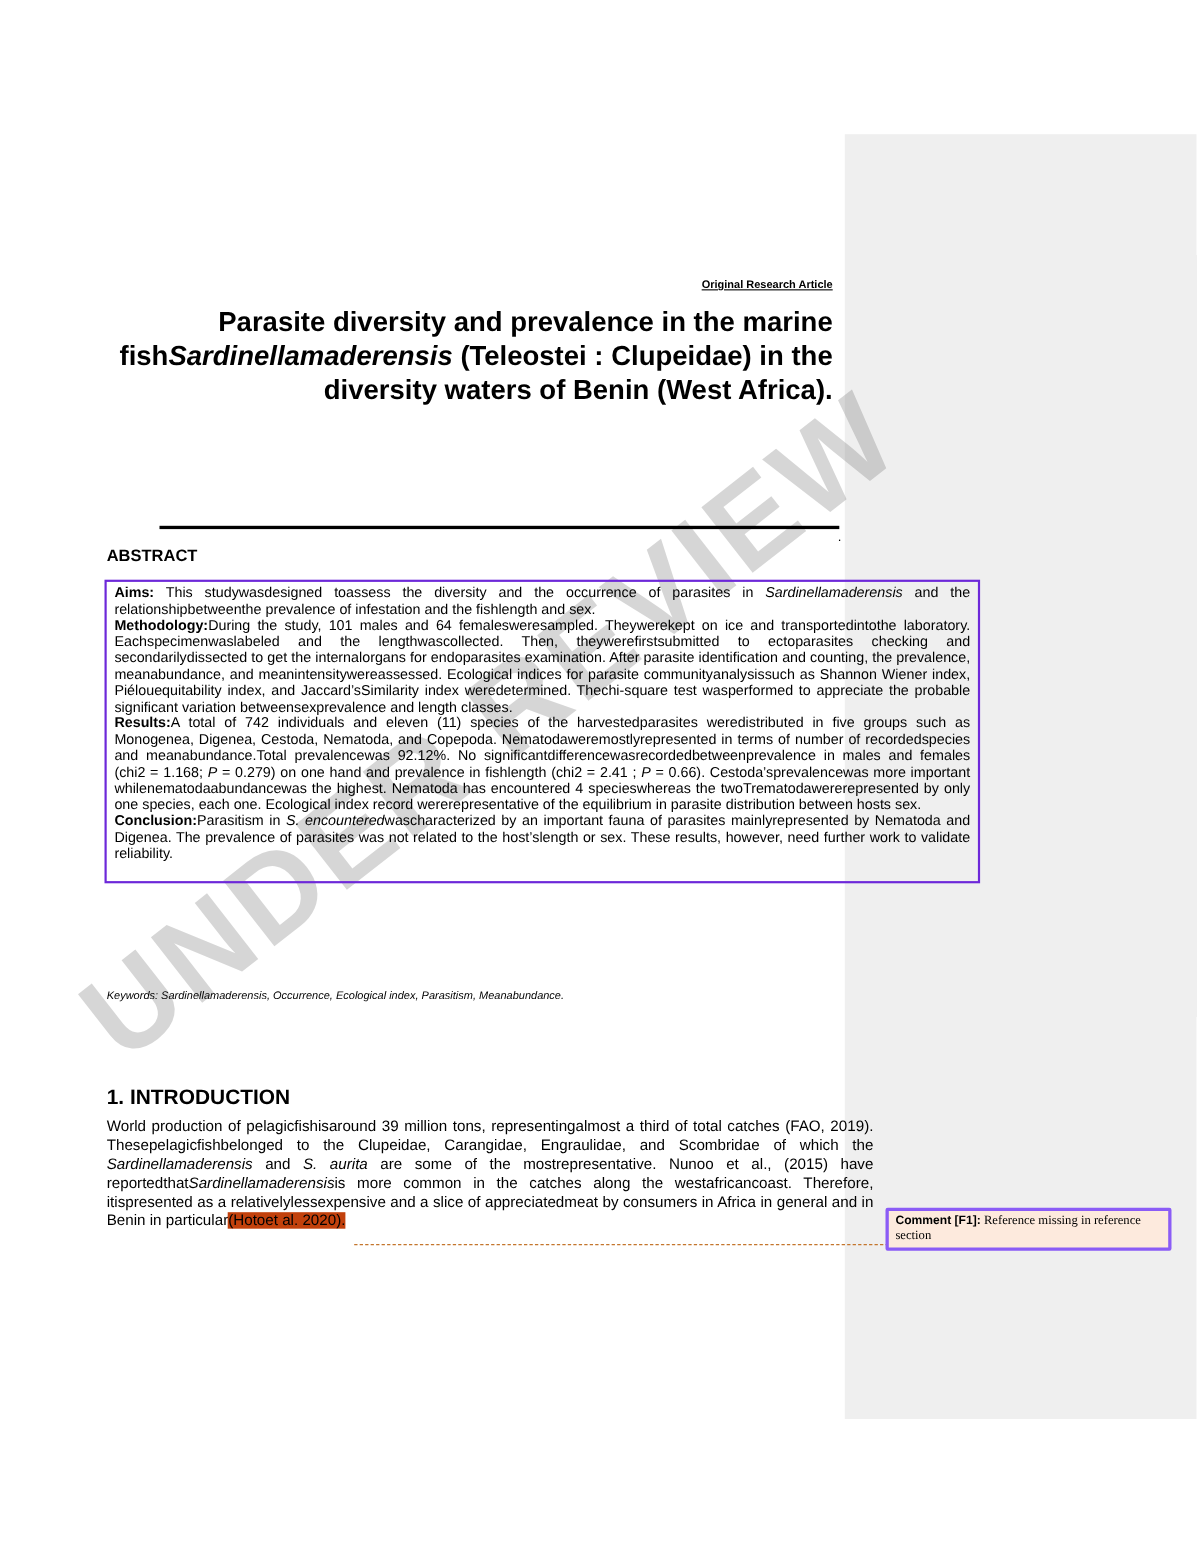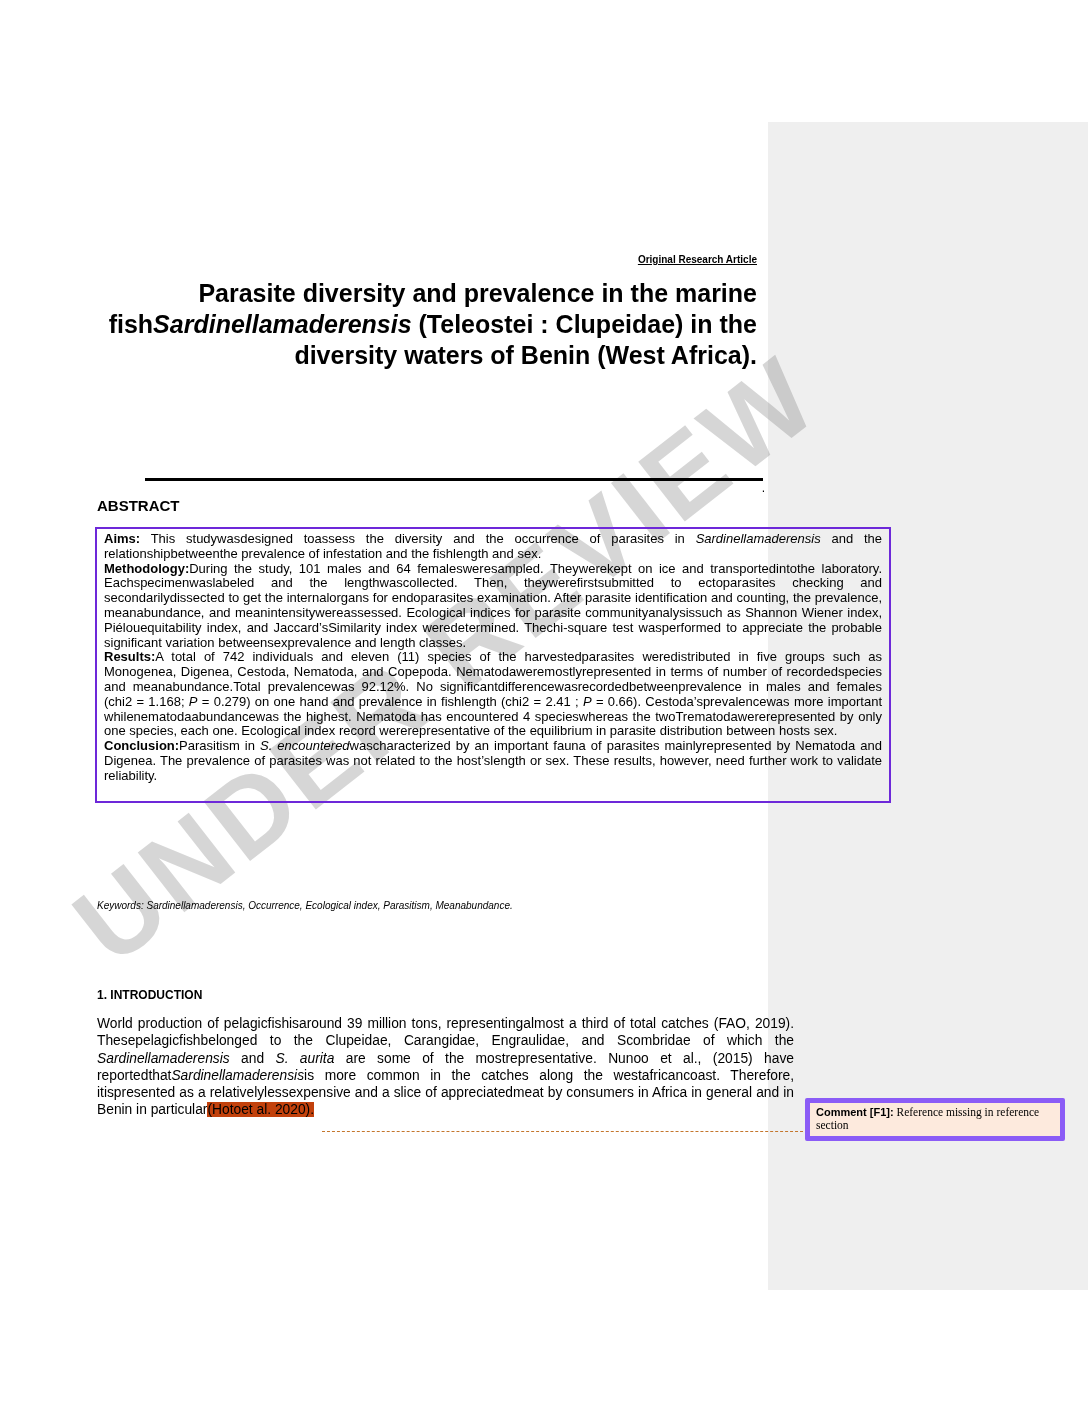--- a/index.html
+++ b/index.html
@@ -65,40 +65,40 @@
   }
   .abstract-box p{margin:0;}
   .bold{font-weight:bold;}
   .ital{font-style:italic;}
   .keywords{
     left:97px;top:900px;width:697px;
     font-size:10px;font-style:italic;
   }
   .intro-heading{
     left:97px;top:988px;width:400px;
-    font-size:12px;font-weight:bold;
+    font-size:19px;font-weight:bold;
   }
   .intro-para{
     left:97px;top:1015px;width:697px;
     font-size:13.8px;line-height:17.3px;
     text-align:justify;
   }
   .citation-highlight{
     background:#c2410c;
   }
   .connector{
     left:322px;top:1131px;width:486px;height:0;
     border-top:1px dashed #c4762d;
     z-index:3;
   }
   .comment-box{
     left:805px;top:1098px;width:260px;
     box-sizing:border-box;
     background:#fdeadd;
-    border:5px solid #8b5cf6;
+    border:3px solid #8b5cf6;
     padding:3px 6px 4px 6px;
     font-size:11px;line-height:13px;
     z-index:3;
     border-radius:2px;
   }
   .comment-label{
     font-weight:bold;
     font-family:"Liberation Sans", sans-serif;
   }
   .comment-text{

